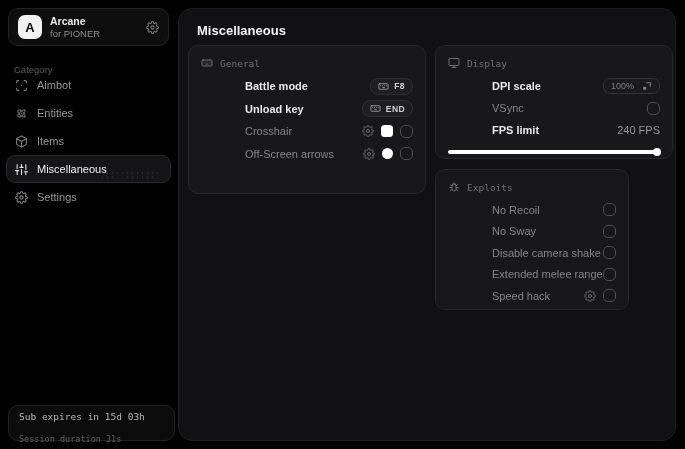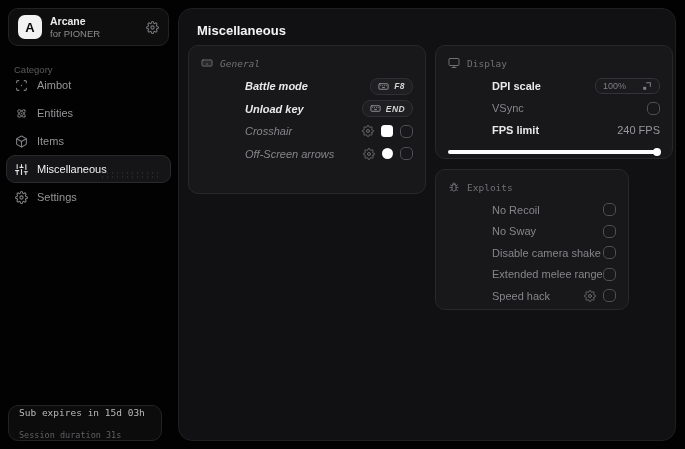--- a/index.html
+++ b/index.html
@@ -27,54 +27,54 @@
   .nav-item { height:28px; display:flex; align-items:center; gap:9px;
               padding:0 8px; border-radius:9px; border:1px solid transparent;
               color:#96969a; font-size:11px; cursor:pointer; position:relative; }
   .nav-item .nicon { display:flex; color:#808084; }
   .nav-item.active { background:#151517; border-color:#2a2a2d; color:#f1f1f1; }
   .nav-item.active .nicon { color:#e8e8e8; }
   .dots { position:absolute; right:8px; bottom:2px; width:62px; height:9px;
           background-image:radial-gradient(#3a3a3d 1px, transparent 1px);
           background-size:5px 4px; opacity:.55; }
 
-  .foot-card { position:absolute; left:8px; top:405px; width:154px; height:36px;
+  .foot-card { position:absolute; left:8px; top:405px; width:167px; height:36px;
                background:#0c0c0d; border:1px solid #232325; border-radius:10px;
-               padding:5px 10px; display:flex; flex-direction:column; justify-content:center; }
+               padding:5px 10px; display:flex; flex-direction:column; justify-content:space-between; }
   .foot-main { font-family:"DejaVu Sans Mono", monospace; font-size:9.5px; color:#b9b9bb; }
   .foot-sub  { font-family:"DejaVu Sans Mono", monospace; font-size:8.5px; color:#606063; margin-top:12px; }
 
   
   .panel { position:absolute; left:178px; top:8px; width:498px; height:433px;
            background:#111113; border:1px solid #1f1f22; border-radius:14px; }
   .page-title { position:absolute; left:18px; top:14px; font-size:13px;
                 font-weight:bold; color:#f4f4f4; }
 
   .card { position:absolute; background:#18181a; border:1px solid #28282b;
           border-radius:10px; padding:10px 12px; }
-  .card.general  { left:9px;  top:36px;  width:238px; height:149px;font-style:italic; }
+  .card.general  { left:9px;  top:36px;  width:238px; height:149px; }
   .card.display  { left:256px; top:36px;  width:238px; height:114px; }
   .card.exploits { left:256px; top:160px; width:194px; height:141px; }
 
   .card-header { display:flex; align-items:center; gap:7px; color:#717175;
                  font-family:"DejaVu Sans Mono", monospace; font-size:9.5px; height:14px; }
   .rows { margin-top:5px; display:flex; flex-direction:column; }
   .row { height:22.5px; display:flex; align-items:center; justify-content:space-between;margin-left:44px; }
   .row.sm { height:21.5px; }
   .lbl-bright { font-size:11px; font-weight:bold; color:#e9e9ea; }
   .lbl-dim    { font-size:11px; color:#86868a; }
   .row-right  { display:flex; align-items:center; gap:7px; }
 
   .badge { display:inline-flex; align-items:center; gap:5px; background:#1f1f22;
            border:1px solid #303034; border-radius:8px; padding:2px 7px;
            font-size:8.5px; font-weight:bold; letter-spacing:.4px; color:#d2d2d4;
            cursor:pointer; }
   .badge .bicon { display:flex; color:#9a9a9e; }
 
-  .pill { display:inline-flex; align-items:center; gap:16px; background:#1b1b1d;
+  .pill { display:inline-flex; align-items:center; gap:8px; background:#1b1b1d;
           border:1px solid #333338; border-radius:7px; padding:2px 7px;
           font-size:9px; color:#7f7f84; cursor:pointer; }
 
   .checkbox { width:13px; height:13px; border:1.5px solid #4e4e53;
               border-radius:5px; background:transparent; cursor:pointer; flex:none; }
   .swatch { background:#fff; cursor:pointer; flex:none; }
   .swatch.square { width:12px; height:12px; border-radius:3.5px; }
   .swatch.circle { width:11px; height:11px; border-radius:50%; }
   .row-gear { display:flex; color:#6c6c70; cursor:pointer; }
 

